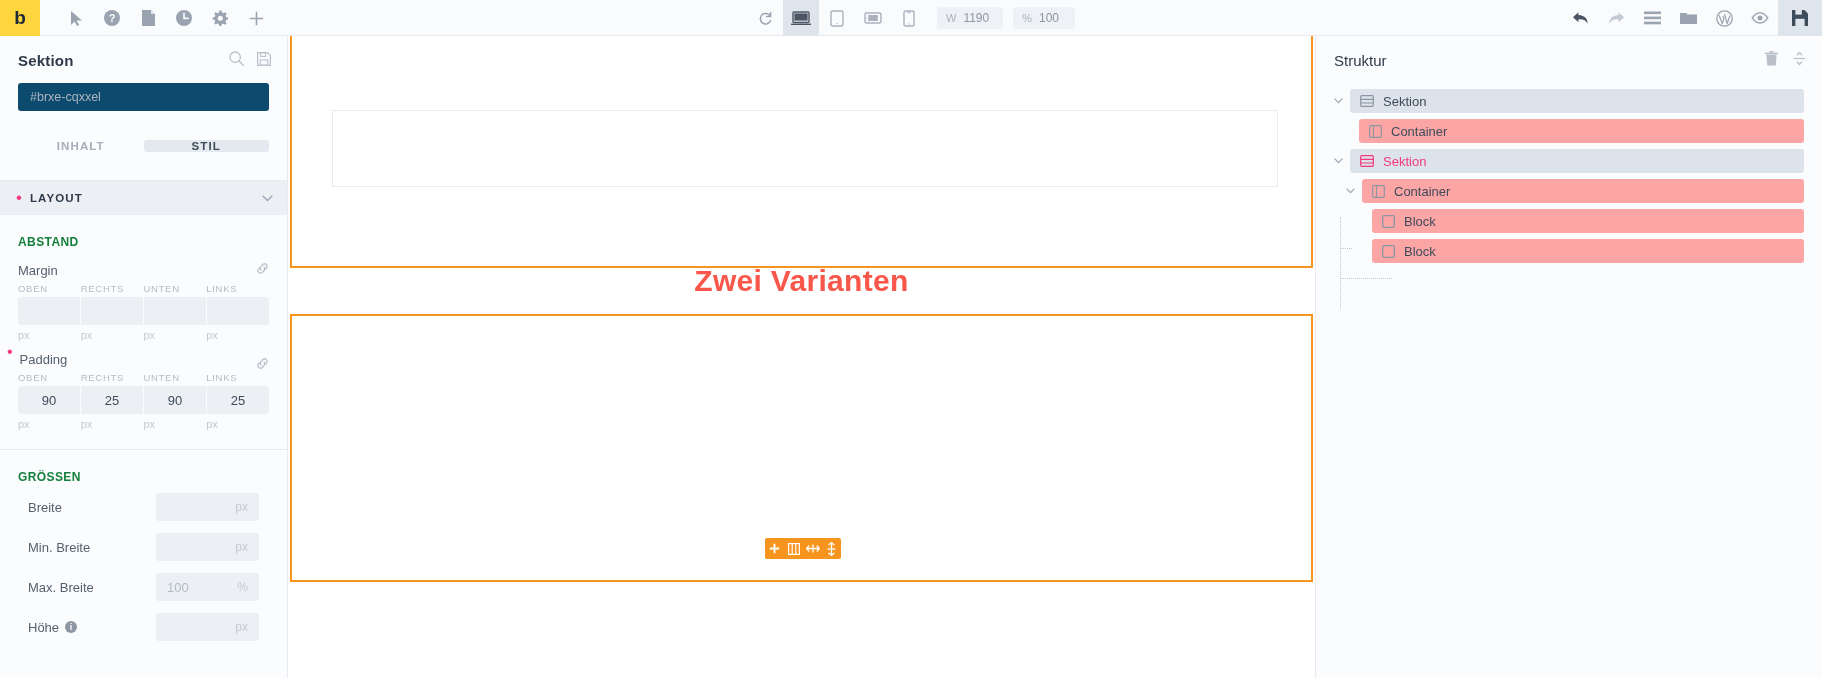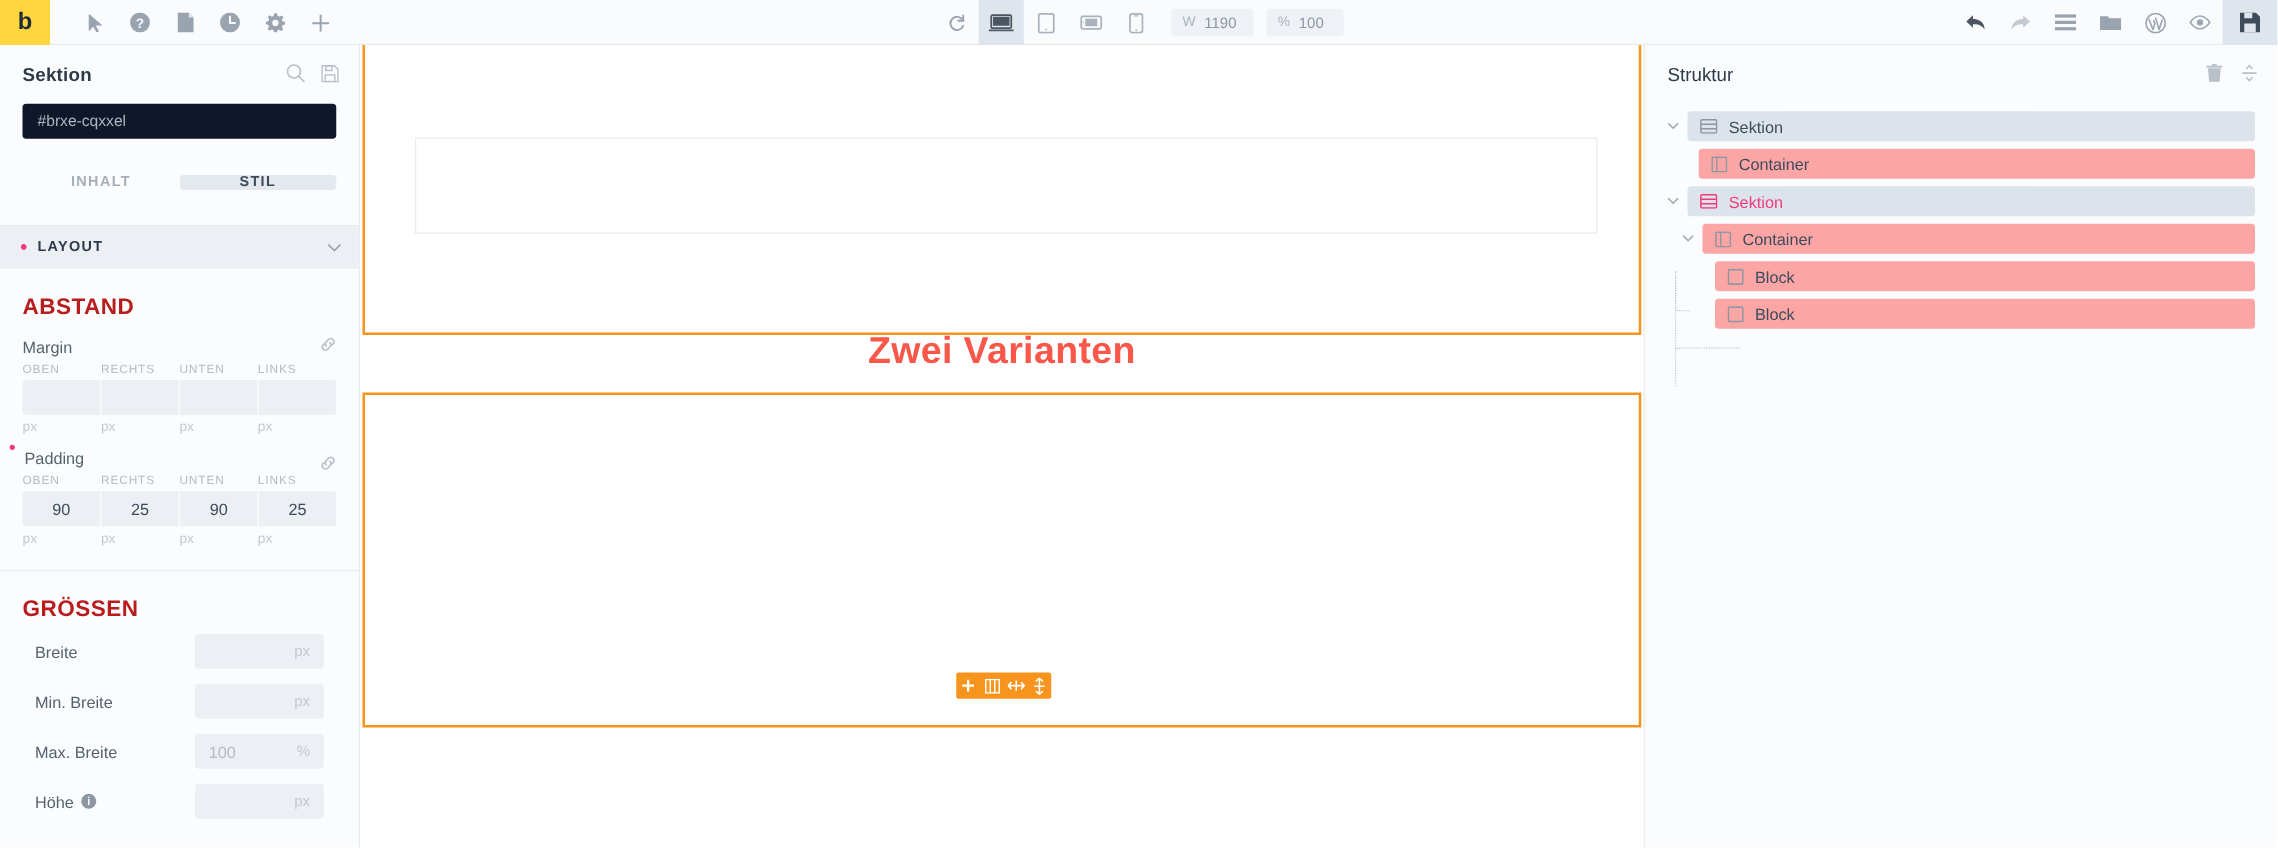--- a/index.html
+++ b/index.html
@@ -66,21 +66,21 @@
     background: #fbfcfd; border-right: 1px solid #e7eaee;
     overflow: hidden;
   }
   .lp-head { padding: 16px 18px 0 18px; position: relative; }
   .lp-title { font-size: 15px; font-weight: bold; color: #2e3a4a; letter-spacing: .2px; }
   .lp-head-icons {
     position: absolute; right: 16px; top: 15px; display: flex; gap: 13px; align-items: center;
     color: #b9c0ca;
   }
   .id-field {
-    margin: 14px 18px 0 18px; height: 28px; background: #0f172a;
+    margin: 14px 18px 0 18px; height: 28px; background: #0c4a6e;
     border-radius: 3px; display: flex; align-items: center; padding: 0 12px;
     font-size: 12.5px; color: #aeb5bf; cursor: text;
   }
   .lp-tabs {
     margin: 18px 18px 0 18px; display: flex; gap: 0; height: 34px; align-items: center;
   }
   .lp-tab {
     flex: 1; display: flex; align-items: center; justify-content: center;
     font-size: 11.5px; letter-spacing: 1.1px; font-weight: bold;
     color: #a6aeb9; border-radius: 3px; cursor: pointer;
@@ -90,21 +90,21 @@
 
   .sect-head {
     height: 34px; background: #eceff4; display: flex; align-items: center;
     padding: 0 16px; cursor: pointer; position: relative;
   }
   .sect-head .dot { color: #f2397c; font-size: 17px; line-height: 0; margin-right: 8px; }
   .sect-head .lbl { font-size: 11.5px; font-weight: bold; letter-spacing: 1.1px; color: #2e3a4a; }
   .sect-head .chev { position: absolute; right: 14px; color: #9aa4b1; }
 
   .group-title {
-    font-size: 18px; font-weight: bold; color: #b91c1c; letter-spacing: .4px;
+    font-size: 12px; font-weight: bold; color: #15803d; letter-spacing: .4px;
     padding: 20px 18px 0 18px;
   }
   .row-label {
     padding: 14px 18px 0 18px; font-size: 13px; color: #56616f;
     display: flex; position: relative;
   }
   .row-label .dot { color: #f2397c; font-size: 16px; line-height: 0; margin-right: 7px; margin-left: -11px; }
   .row-label .link-ico { position: absolute; right: 18px; top: 13px; color: #b9c0ca; }
 
   .quad { padding: 0 18px; }

